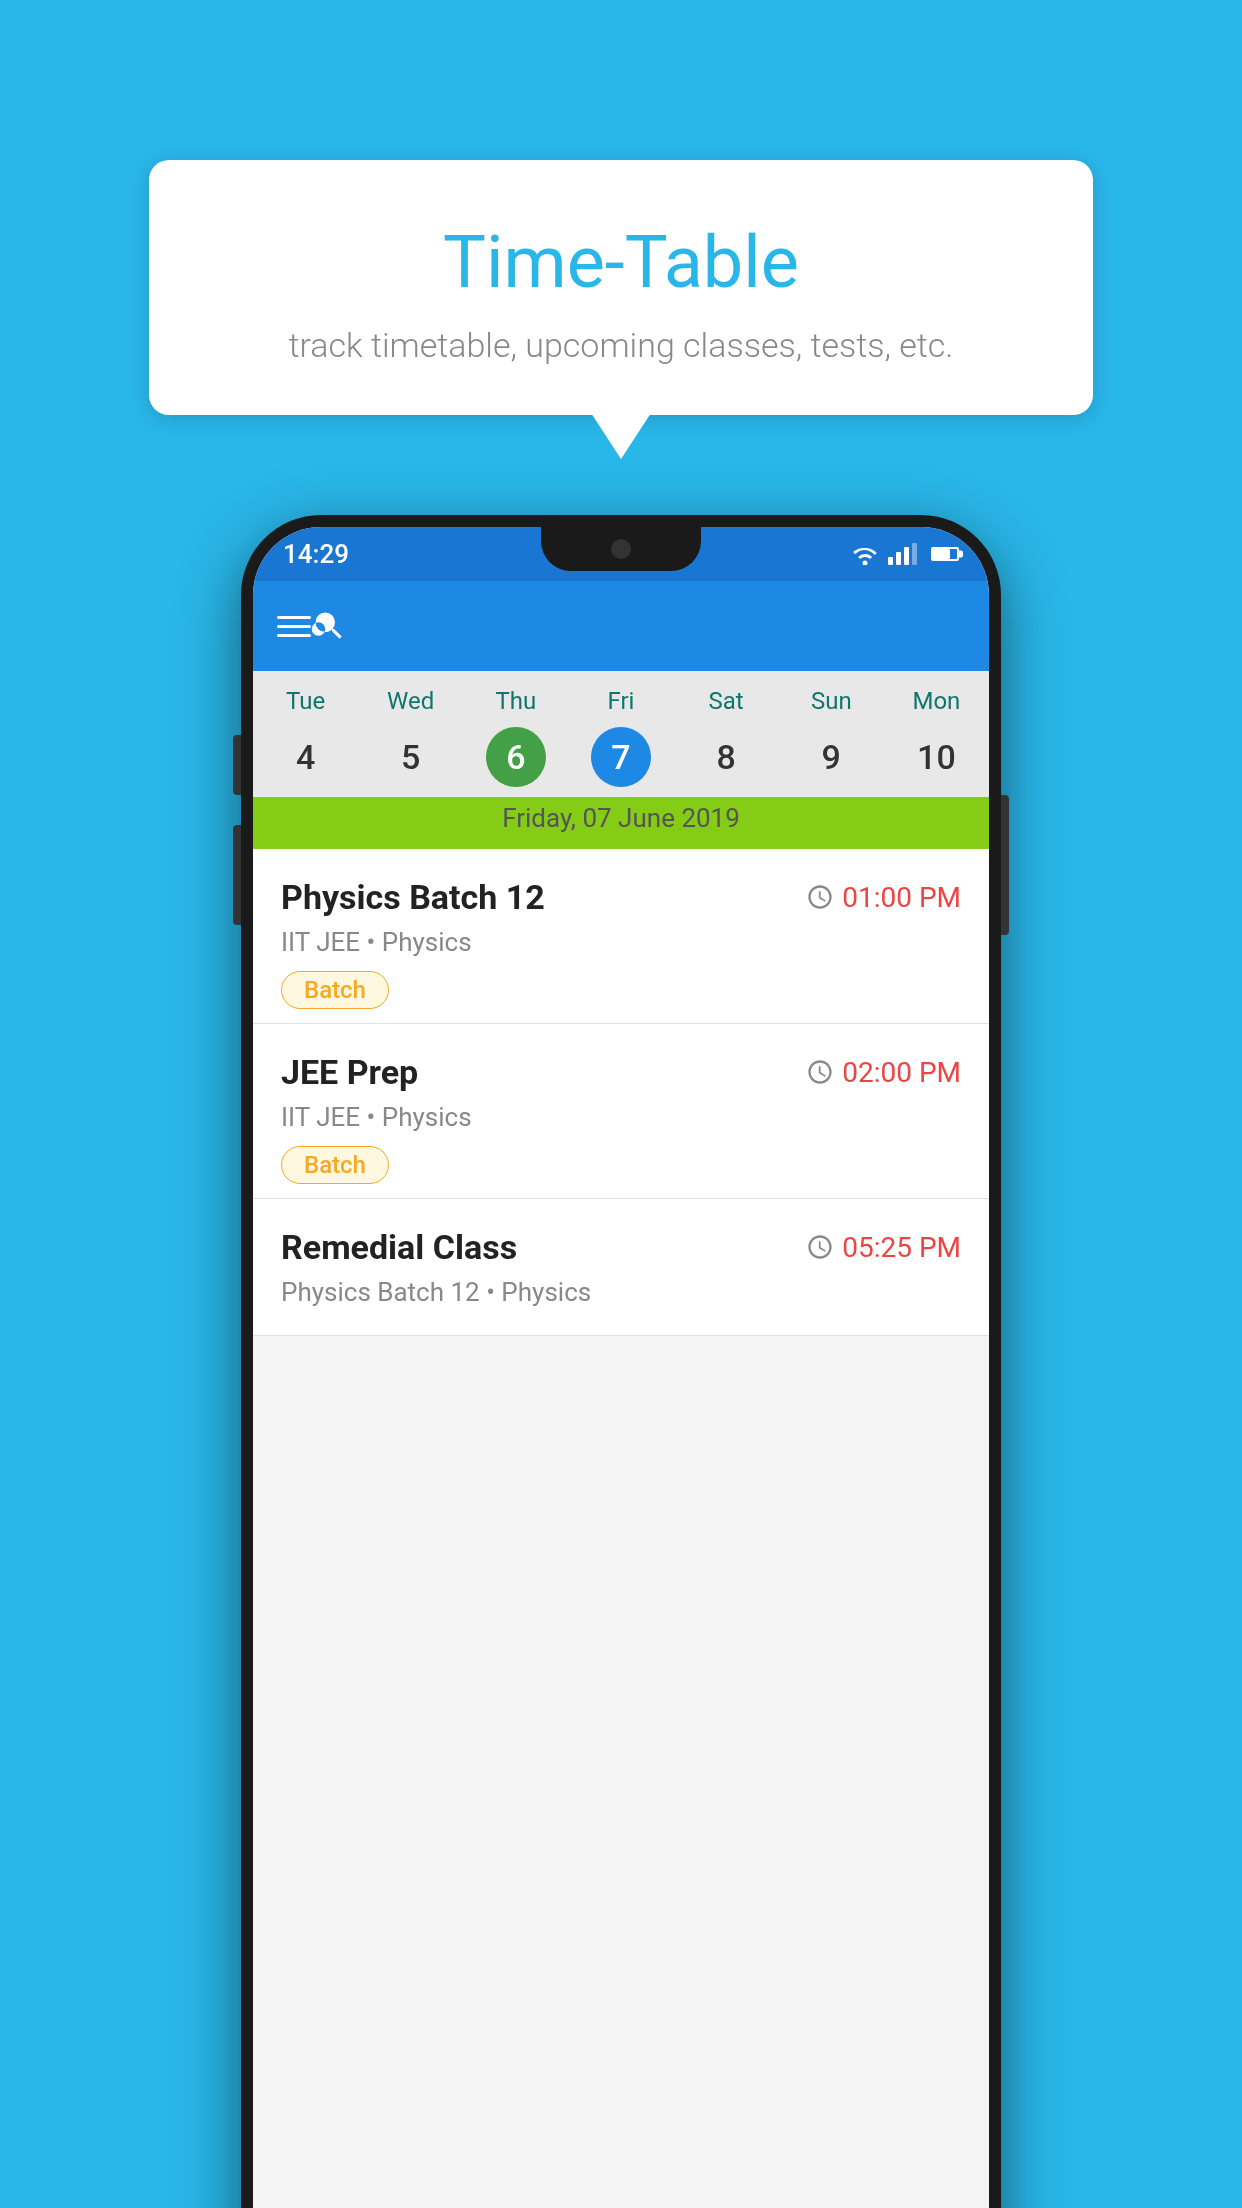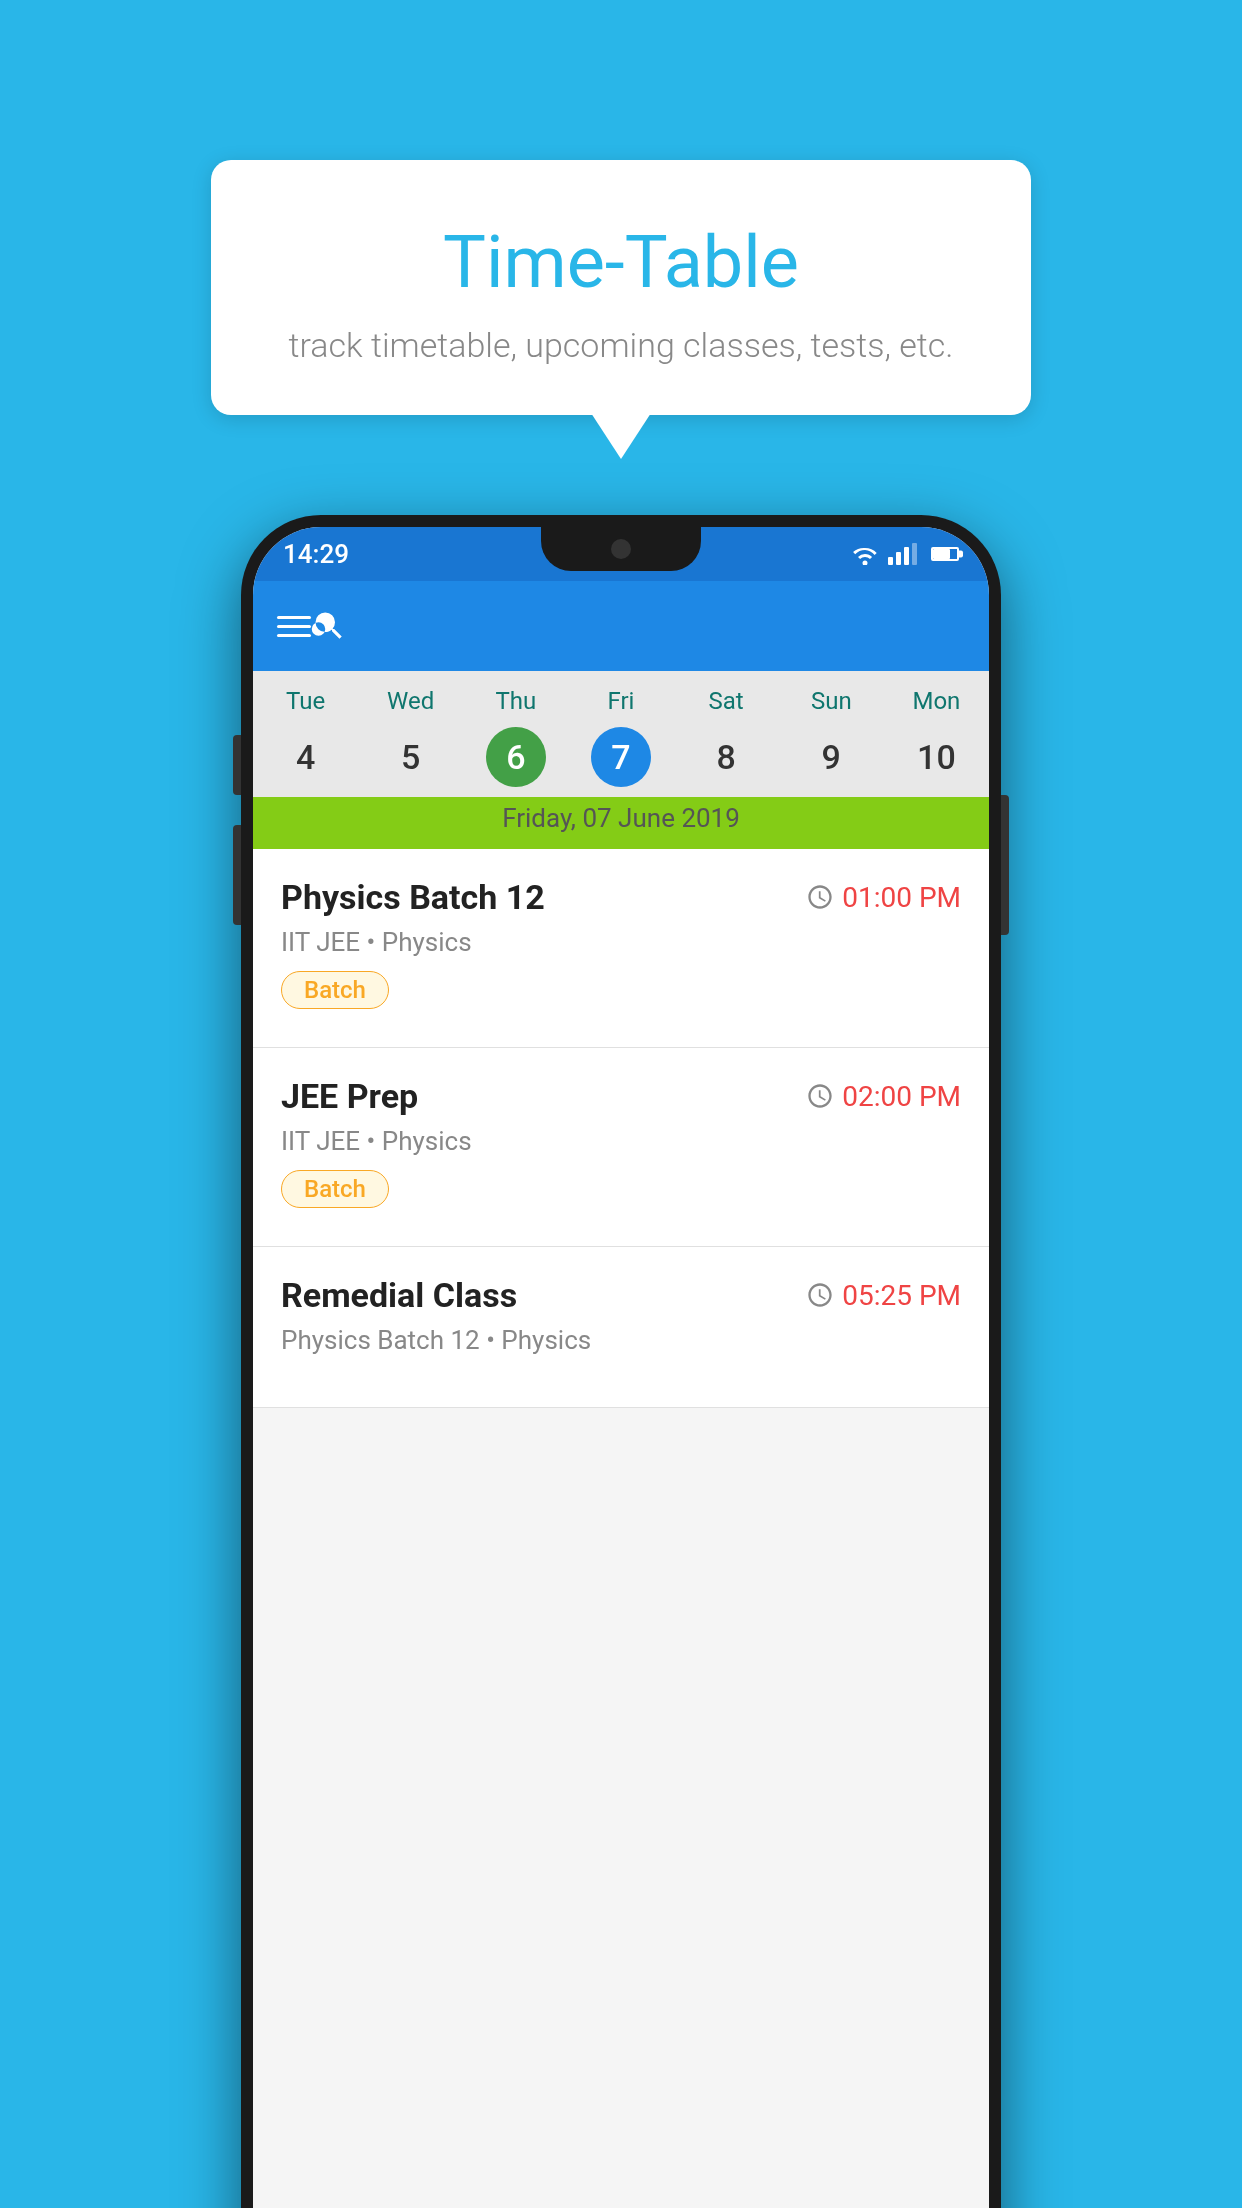--- a/index.html
+++ b/index.html
@@ -18,21 +18,21 @@
       flex-direction: column;
       align-items: center;
       overflow: hidden;
       position: relative;
     }
 
     
     .tooltip-card {
       background: #fff;
       border-radius: 20px;
-      width: 820px;
+      width: 944px;
       padding: 60px 50px 50px;
       margin-top: 160px;
       position: relative;
       text-align: center;
       box-shadow: 0 4px 20px rgba(0,0,0,0.15);
     }
 
     .tooltip-card::after {
       content: '';
       position: absolute;
@@ -300,21 +300,21 @@
     
     .schedule-list {
       flex: 1;
       background: #f5f5f5;
       overflow: hidden;
     }
 
     .schedule-item {
       background: #fff;
       border-bottom: 1px solid #e0e0e0;
-      padding: 28px 28px 38px;
+      padding: 28px 28px 14px;
     }
 
     .schedule-item-header {
       display: flex;
       justify-content: space-between;
       align-items: center;
       margin-bottom: 10px;
     }
 
     .schedule-class-name {

